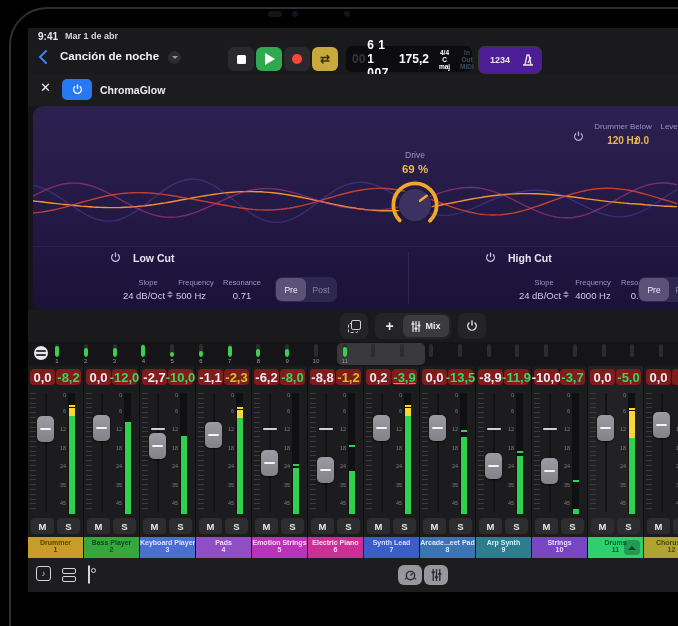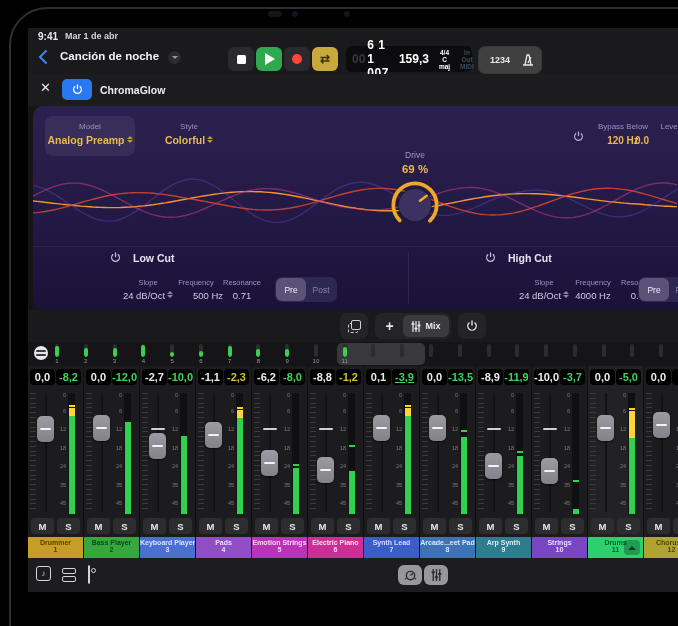--- a/index.html
+++ b/index.html
@@ -20,21 +20,21 @@
   .playtri{width:0;height:0;border-left:10px solid #fff;border-top:6px solid transparent;border-bottom:6px solid transparent;margin-left:2px;}
   .recdot{width:10px;height:10px;border-radius:50%;background:#ff453a;}
   .cyc{font-size:12px;font-weight:bold;color:#3d3208;}
   .lcd{position:absolute;left:318px;top:18px;width:126px;height:26px;background:#0c0c0e;border-radius:6px;display:flex;align-items:center;color:#fff;}
   .lcd .dim{color:#38383c;font-size:12px;font-weight:bold;margin-left:6px;}
   .lcd .pos{font-size:12px;font-weight:bold;letter-spacing:.5px;margin-left:2px;}
   .lcd .sep{width:1px;height:16px;background:#2a2a2d;margin:0 5px;}
   .lcd .tempo{font-size:12px;font-weight:bold;}
   .lcd .stack{display:flex;flex-direction:column;line-height:7px;font-size:6.5px;font-weight:bold;text-align:center;}
   .lcd .stack.dim2{color:#3e4a5e;}
-  .cgroup{position:absolute;left:450px;top:18px;width:62px;height:26px;background:#404040;border:1px solid #39393d;border-radius:7px;display:flex;align-items:center;}
+  .cgroup{position:absolute;left:450px;top:18px;width:62px;height:26px;background:#4c1d95;border:1px solid #39393d;border-radius:7px;display:flex;align-items:center;}
   .cgroup .ci{flex:1;text-align:center;font-size:9px;font-weight:bold;color:#e8e8ea;}
 
   
   .pheader{position:absolute;left:0;top:46px;width:100%;height:32px;background:#1c1c1f;}
   .closex{position:absolute;left:12px;top:52px;font-size:13px;color:#e8e8ea;}
   .pwrbtn{position:absolute;left:34px;top:51px;width:30px;height:21px;border-radius:5px;background:#2878f2;display:flex;align-items:center;justify-content:center;}
   .ptitle{position:absolute;left:72px;top:56px;font-size:10.5px;font-weight:bold;color:#ececf0;}
 
   
   .panel{position:absolute;left:5px;top:78px;width:645px;height:204px;border-radius:10px 0 0 10px;overflow:hidden;
@@ -84,21 +84,21 @@
   .navslot{position:absolute;top:1px;width:10px;height:22px;}
   .pill{position:absolute;left:3px;top:1px;width:4px;height:13px;background:#2c2c2f;border-radius:2px;overflow:hidden;}
   .pfill{position:absolute;bottom:0;left:0;width:100%;background:#36d14e;border-radius:2px;}
   .plabel2{position:absolute;top:15px;width:100%;text-align:center;font-size:6px;color:#98989e;}
 
   
   .strips{position:absolute;left:0;top:338px;width:100%;height:192px;background:#0f0f11;}
   .strip{position:absolute;top:0;width:55px;height:192px;background:#1c1c1e;}
   .strip.sel{background:#222225;}
   .vrow{position:absolute;left:0;top:0;width:55px;height:23px;}
-  .cell{position:absolute;top:3px;width:25px;height:16px;background:#000000;border-radius:4px;font-size:11px;font-weight:bold;color:#ececf0;display:flex;align-items:center;justify-content:center;}
+  .cell{position:absolute;top:3px;width:25px;height:16px;background:#7f1d1d;border-radius:4px;font-size:13px;font-weight:bold;color:#ececf0;display:flex;align-items:center;justify-content:center;}
   .cell.vol{left:2px;}
   .cell.lvl{left:28px;}
   .fzone{position:absolute;left:0;top:23px;width:55px;height:127px;}
   .ruler{position:absolute;left:2px;top:4px;bottom:4px;width:6px;
     background:repeating-linear-gradient(180deg,#3b3b3e 0 1px,transparent 1px 4.8px);}
   .groove{position:absolute;left:17px;top:4px;bottom:4px;width:2px;background:#121214;}
   .unity{position:absolute;left:11px;top:39px;width:14px;height:2px;background:rgba(255,255,255,.8);border-radius:1px;}
   .handle{position:absolute;left:9px;width:17px;height:26px;border-radius:5px;background:linear-gradient(180deg,#9b9ba1,#828288);box-shadow:0 1px 2px rgba(0,0,0,.6);}
   .handle::after{content:"";position:absolute;left:3px;right:3px;top:12px;height:2px;background:#f2f2f4;border-radius:1px;}
   .slabel{position:absolute;right:17px;font-size:5.5px;color:#7c7c82;}
@@ -156,21 +156,21 @@
         <span class="recdot"></span>
       </div>
     <div class="tbtn" style="left:284px;background:#c7a93c;">
         <span class="cyc">⇄</span>
       </div>
 
     <div class="lcd">
       <span class="dim">00</span>
       <span class="pos">6 1 1 007</span>
       <span class="sep"></span>
-      <span class="tempo">159,3</span>
+      <span class="tempo">175,2</span>
       <span class="sep"></span>
       <span class="stack">
           <b>4/4</b>
           <b>C maj</b>
         </span>
       <span class="sep"></span>
       <span class="stack dim2">
           <b>In Out</b>
           <b>MIDI</b>
         </span>
@@ -195,33 +195,25 @@
   <span class="ptitle">ChromaGlow</span>
 
   <div class="panel">
     <svg class="waves" id="waves" width="645" height="204">
         <polyline points="0,95.0 4,95.4 8,95.8 12,96.3 16,96.7 20,97.2 24,97.6 28,98.1 32,98.5 36,98.9 40,99.3 44,99.7 48,100.1 52,100.4 56,100.7 60,101.0 64,101.2 68,101.4 72,101.5 76,101.6 80,101.6 84,101.6 88,101.5 92,101.3 96,101.1 100,100.8 104,100.5 108,100.1 112,99.7 116,99.2 120,98.7 124,98.1 128,97.5 132,96.9 136,96.2 140,95.5 144,94.8 148,94.0 152,93.3 156,92.6 160,91.8 164,91.1 168,90.4 172,89.7 176,89.1 180,88.5 184,87.9 188,87.4 192,86.9 196,86.5 200,86.2 204,85.9 208,85.7 212,85.6 216,85.5 220,85.6 224,85.7 228,85.8 232,86.1 236,86.4 240,86.8 244,87.3 248,87.8 252,88.4 256,89.0 260,89.7 264,90.5 268,91.3 272,92.1 276,92.9 280,93.8 284,94.6 288,95.5 292,96.4 296,97.3 300,98.1 304,98.9 308,99.7 312,100.5 316,101.2 320,101.8 324,102.5 328,103.0 332,103.5 336,103.9 340,104.2 344,104.5 348,104.7 352,104.8 356,104.8 360,104.7 364,104.6 368,104.4 372,104.1 376,103.8 380,103.4 384,102.9 388,102.3 392,101.8 396,101.1 400,100.4 404,99.7 408,99.0 412,98.2 416,97.4 420,96.7 424,95.9 428,95.1 432,94.3 436,93.5 440,92.8 444,92.1 448,91.5 452,90.8 456,90.2 460,89.7 464,89.2 468,88.8 472,88.5 476,88.2 480,87.9 484,87.7 488,87.6 492,87.6 496,87.6 500,87.7 504,87.8 508,88.0 512,88.2 516,88.5 520,88.8 524,89.2 528,89.6 532,90.1 536,90.5 540,91.0 544,91.5 548,92.0 552,92.6 556,93.1 560,93.6 564,94.1 568,94.6 572,95.1 576,95.6 580,96.0 584,96.4 588,96.8 592,97.1 596,97.5 600,97.7 604,98.0 608,98.3 612,98.7 616,99.0 620,99.4 624,99.6 628,99.9 632,100.2 636,100.3 640,100.5 644,100.6" fill="none" stroke="#ff9a2e" stroke-width="1.4" opacity="0.95"></polyline>
         <polyline points="0,106.9 4,106.6 8,106.1 12,105.5 16,104.8 20,104.0 24,103.1 28,102.1 32,101.1 36,100.0 40,98.8 44,97.7 48,96.5 52,95.4 56,94.3 60,93.2 64,92.2 68,91.2 72,90.3 76,89.5 80,88.8 84,88.1 88,87.6 92,87.2 96,86.9 100,86.7 104,86.6 108,86.6 112,86.7 116,86.9 120,87.2 124,87.6 128,88.1 132,88.6 136,89.2 140,89.8 144,90.5 148,91.2 152,91.9 156,92.6 160,93.3 164,94.0 168,94.7 172,95.4 176,96.2 180,96.9 184,97.7 188,98.5 192,99.2 196,100.0 200,100.7 204,101.4 208,102.0 212,102.5 216,103.0 220,103.4 224,103.7 228,103.9 232,104.0 236,104.0 240,103.9 244,103.6 248,103.3 252,102.8 256,102.2 260,101.5 264,100.7 268,99.9 272,98.9 276,97.9 280,96.8 284,95.6 288,94.4 292,93.2 296,92.0 300,90.8 304,89.7 308,88.5 312,87.5 316,86.5 320,85.5 324,84.7 328,84.0 332,83.4 336,82.9 340,82.6 344,82.4 348,82.4 352,82.5 356,82.8 360,83.2 364,83.8 368,84.5 372,85.4 376,86.3 380,87.4 384,88.6 388,89.9 392,91.2 396,92.7 400,94.1 404,95.6 408,97.0 412,98.5 416,99.9 420,101.3 424,102.6 428,103.8 432,104.9 436,106.0 440,106.8 444,107.6 448,108.2 452,108.6 456,108.9 460,109.0 464,108.9 468,108.7 472,108.3 476,107.8 480,107.1 484,106.3 488,105.3 492,104.2 496,103.0 500,101.7 504,100.4 508,99.0 512,97.5 516,96.0 520,94.6 524,93.1 528,91.7 532,90.3 536,89.0 540,87.7 544,86.6 548,85.6 552,84.7 556,83.9 560,83.3 564,82.8 568,82.5 572,82.3 576,82.3 580,82.4 584,82.7 588,83.1 592,83.6 596,84.3 600,85.1 604,86.0 608,87.0 612,88.1 616,89.2 620,90.4 624,91.6 628,92.8 632,94.0 636,95.2 640,96.4 644,97.6" fill="none" stroke="#f34d2e" stroke-width="1.4" opacity="0.75"></polyline>
         <polyline points="0,90.4 4,88.2 8,86.2 12,84.2 16,82.5 20,80.9 24,79.6 28,78.5 32,77.8 36,77.3 40,77.1 44,77.1 48,77.5 52,78.2 56,79.2 60,80.4 64,81.8 68,83.5 72,85.3 76,87.3 80,89.4 84,91.6 88,93.8 92,96.1 96,98.2 100,100.4 104,102.4 108,104.2 112,105.9 116,107.4 120,108.7 124,109.7 128,110.5 132,111.0 136,111.2 140,111.2 144,110.9 148,110.3 152,109.5 156,108.5 160,107.2 164,105.8 168,104.2 172,102.5 176,100.7 180,98.9 184,97.0 188,95.1 192,93.3 196,91.5 200,89.9 204,88.3 208,86.9 212,85.7 216,84.6 220,83.8 224,83.2 228,82.7 232,82.5 236,82.6 240,82.8 244,83.2 248,83.8 252,84.6 256,85.5 260,86.5 264,87.7 268,88.9 272,90.2 276,91.5 280,92.9 284,94.2 288,95.5 292,96.7 296,97.9 300,98.9 304,99.9 308,100.7 312,101.3 316,101.9 320,102.3 324,102.6 328,103.1 332,103.5 336,103.7 340,103.8 344,103.8 348,103.6 352,103.3 356,102.7 360,102.1 364,101.2 368,100.3 372,99.2 376,97.9 380,96.6 384,95.2 388,93.8 392,92.3 396,90.8 400,89.4 404,88.0 408,86.6 412,85.4 416,84.3 420,83.4 424,82.6 428,82.0 432,81.6 436,81.5 440,81.5 444,81.8 448,82.4 452,83.1 456,84.1 460,85.3 464,86.7 468,88.2 472,89.9 476,91.7 480,93.6 484,95.6 488,97.6 492,99.6 496,101.5 500,103.3 504,105.1 508,106.7 512,108.1 516,109.4 520,110.4 524,111.1 528,111.6 532,111.8 536,111.8 540,111.5 544,110.8 548,110.0 552,108.8 556,107.4 560,105.8 564,104.0 568,102.1 572,100.0 576,97.8 580,95.6 584,93.3 588,91.0 592,88.8 596,86.7 600,84.8 604,82.9 608,81.3 612,79.9 616,78.8 620,77.9 624,77.3 628,77.0 632,77.0 636,77.3 640,77.9 644,78.8" fill="none" stroke="#c23a8c" stroke-width="1.4" opacity="0.5499999999999999"></polyline>
         <polyline points="0,79.4 4,80.3 8,81.6 12,83.2 16,85.1 20,87.3 24,89.7 28,92.3 32,95.0 36,97.8 40,100.5 44,103.2 48,105.7 52,108.0 56,110.1 60,111.9 64,113.3 68,114.3 72,114.9 76,115.1 80,114.9 84,114.2 88,113.0 92,111.4 96,109.5 100,107.2 104,104.6 108,101.8 112,98.8 116,95.7 120,92.5 124,89.4 128,86.4 132,83.6 136,80.9 140,78.6 144,76.7 148,75.1 152,74.0 156,73.3 160,73.1 164,73.4 168,74.2 172,75.4 176,77.1 180,79.1 184,81.5 188,84.3 192,87.2 196,90.3 200,93.5 204,96.8 208,100.0 212,103.1 216,106.0 220,108.6 224,110.9 228,112.9 232,114.4 236,115.6 240,116.2 244,116.4 248,116.1 252,115.4 256,114.2 260,112.6 264,110.6 268,108.3 272,105.7 276,103.0 280,100.0 284,97.0 288,94.0 292,91.1 296,88.3 300,85.6 304,83.2 308,81.1 312,79.4 316,78.0 320,77.0 324,76.4 328,76.3 332,76.5 336,77.2 340,78.2 344,79.6 348,81.3 352,83.3 356,85.5 360,87.8 364,90.3 368,92.8 372,95.2 376,97.7 380,100.0 384,102.1 388,104.0 392,105.7 396,107.0 400,108.1 404,108.9 408,109.3 412,109.4 416,109.1 420,108.6 424,107.8 428,106.7 432,105.4 436,103.9 440,102.3 444,100.6 448,98.8 452,97.0 456,95.2 460,93.5 464,91.9 468,90.5 472,89.2 476,88.1 480,87.2 484,86.5 488,85.8 492,85.0 496,84.5 500,84.2 504,84.1 508,84.3 512,84.8 516,85.5 520,86.4 524,87.6 528,89.0 532,90.6 536,92.4 540,94.3 544,96.3 548,98.3 552,100.3 556,102.3 560,104.2 564,105.9 568,107.4 572,108.7 576,109.7 580,110.4 584,110.8 588,110.9 592,110.5 596,109.8 600,108.8 604,107.4 608,105.7 612,103.7 616,101.5 620,99.1 624,96.5 628,93.9 632,91.2 636,88.5 640,86.0 644,83.6" fill="none" stroke="#6a4fd0" stroke-width="1.4" opacity="0.34999999999999987"></polyline>
       </svg>
 
-    <div class="modelbox">
-      <div class="plabel">Model</div>
-      <div class="pvalue"><span>Analog Preamp</span><span class="udchev"><i class="u"></i><i class="d"></i></span></div>
-    </div>
-    <div class="stylebox">
-      <div class="plabel">Style</div>
-      <div class="pvalue"><span>Colorful</span><span class="udchev"><i class="u"></i><i class="d"></i></span></div>
-    </div>
 
     <svg class="bypass-pwr" width="11" height="11" viewBox="0 0 12 12">
         <path d="M6 1 v4 M3 3 a4.2 4.2 0 1 0 6 0" fill="none" stroke="#b3a8d8" stroke-width="1.4" stroke-linecap="round"></path>
       </svg>
-    <div class="bypasslbl">Bypass Below</div>
+    <div class="bypasslbl">Drummer Below</div>
     <div class="bypassval">120 Hz</div>
     <div class="levellbl">Level</div>
     <div class="levelval">0.0</div>
 
     <div class="drivelbl">Drive</div>
     <div class="driveval">69 %</div>
     <svg class="knob" width="50" height="50" viewBox="0 0 60 60">
       <circle cx="30" cy="30" r="26" fill="none" stroke="#2a2148" stroke-width="4" stroke-dasharray="122.5 164" transform="rotate(135 30 30)"></circle>
       <circle cx="30" cy="30" r="26" fill="none" stroke="#f0a828" stroke-width="4.5" stroke-dasharray="122.5 164" transform="rotate(135 30 30)" stroke-linecap="round"></circle>
       <circle cx="30" cy="30" r="20" fill="#3c3261" stroke="rgba(0,0,0,.35)" stroke-width="1.5"></circle>
@@ -231,21 +223,21 @@
     <div class="hdiv"></div>
     <div class="vdiv"></div>
 
     <svg class="cutpwr" style="left:77px;" width="11" height="11" viewBox="0 0 12 12">
         <path d="M6 1 v4 M3 3 a4.2 4.2 0 1 0 6 0" fill="none" stroke="#c6bede" stroke-width="1.4" stroke-linecap="round"></path>
       </svg>
     <div class="cuttitle" style="left:100px;">Low Cut</div>
     <div class="cl" style="left:85px;width:60px;">Slope</div>
     <div class="cv" style="left:78px;width:74px;"><span>24 dB/Oct</span><span class="udchev"><i class="u" style="border-bottom-color:#8a82a8;"></i><i class="d" style="border-top-color:#8a82a8;"></i></span></div>
     <div class="cl" style="left:133px;width:60px;">Frequency</div>
-    <div class="cv" style="left:145px;width:60px;">500 Hz</div>
+    <div class="cv" style="left:128px;width:60px;">500 Hz</div>
     <div class="cl" style="left:179px;width:60px;">Resonance</div>
     <div class="cv" style="left:179px;width:60px;">0.71</div>
     <div class="seg" style="left:242px;">
       <span class="on">Pre</span>
       <span class="off">Post</span>
     </div>
 
     <svg class="cutpwr" style="left:452px;" width="11" height="11" viewBox="0 0 12 12">
         <path d="M6 1 v4 M3 3 a4.2 4.2 0 1 0 6 0" fill="none" stroke="#c6bede" stroke-width="1.4" stroke-linecap="round"></path>
       </svg>
@@ -581,21 +573,21 @@
           <div class="mbtn">M</div>
           <div class="mbtn sbtn">S</div>
         </div>
         <div class="tile" style="background: rgb(203, 47, 148); color: rgb(255, 220, 242);">
           <div class="tname">Electric Piano</div>
           <div class="tnum">6</div>
         </div>
       </div>
       <div class="strip" style="left: 336px;">
         <div class="vrow">
-          <div class="cell vol">0,1</div>
+          <div class="cell vol">0,2</div>
           <div class="cell lvl" style="color: rgb(62, 211, 92); text-decoration: underline;">-3,9</div>
         </div>
         <div class="fzone">
           <div class="ruler"></div>
           <div class="groove"></div>
           <div class="unity"></div>
           <div class="slabel" style="top: 3px;">0</div>
           <div class="slabel" style="top: 19px;">6</div>
           <div class="slabel" style="top: 37px;">12</div>
           <div class="slabel" style="top: 56px;">18</div>

